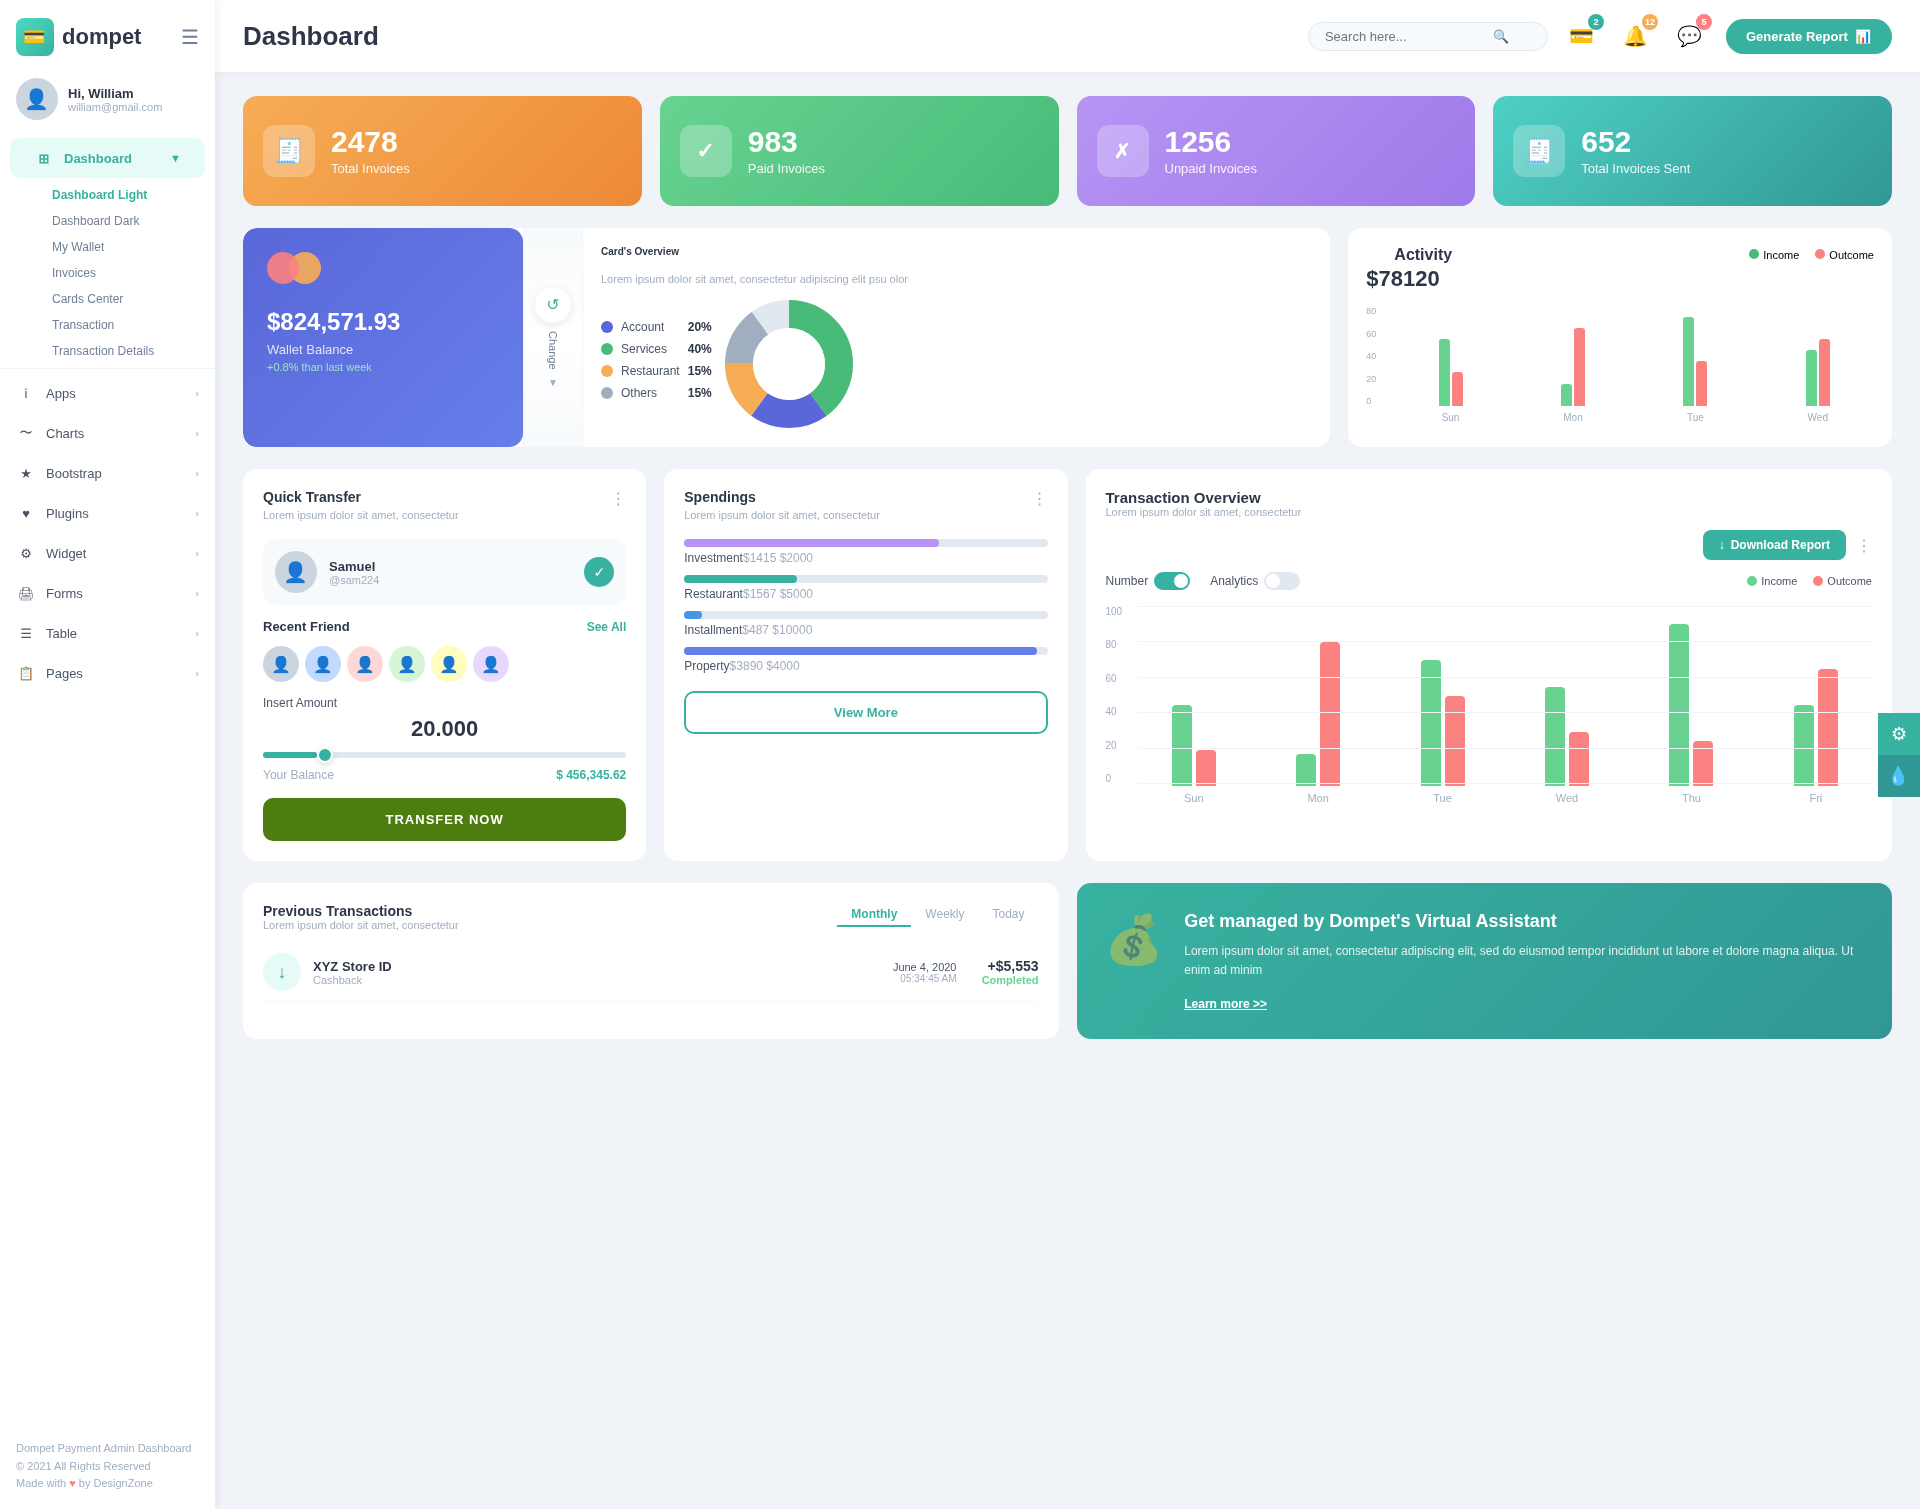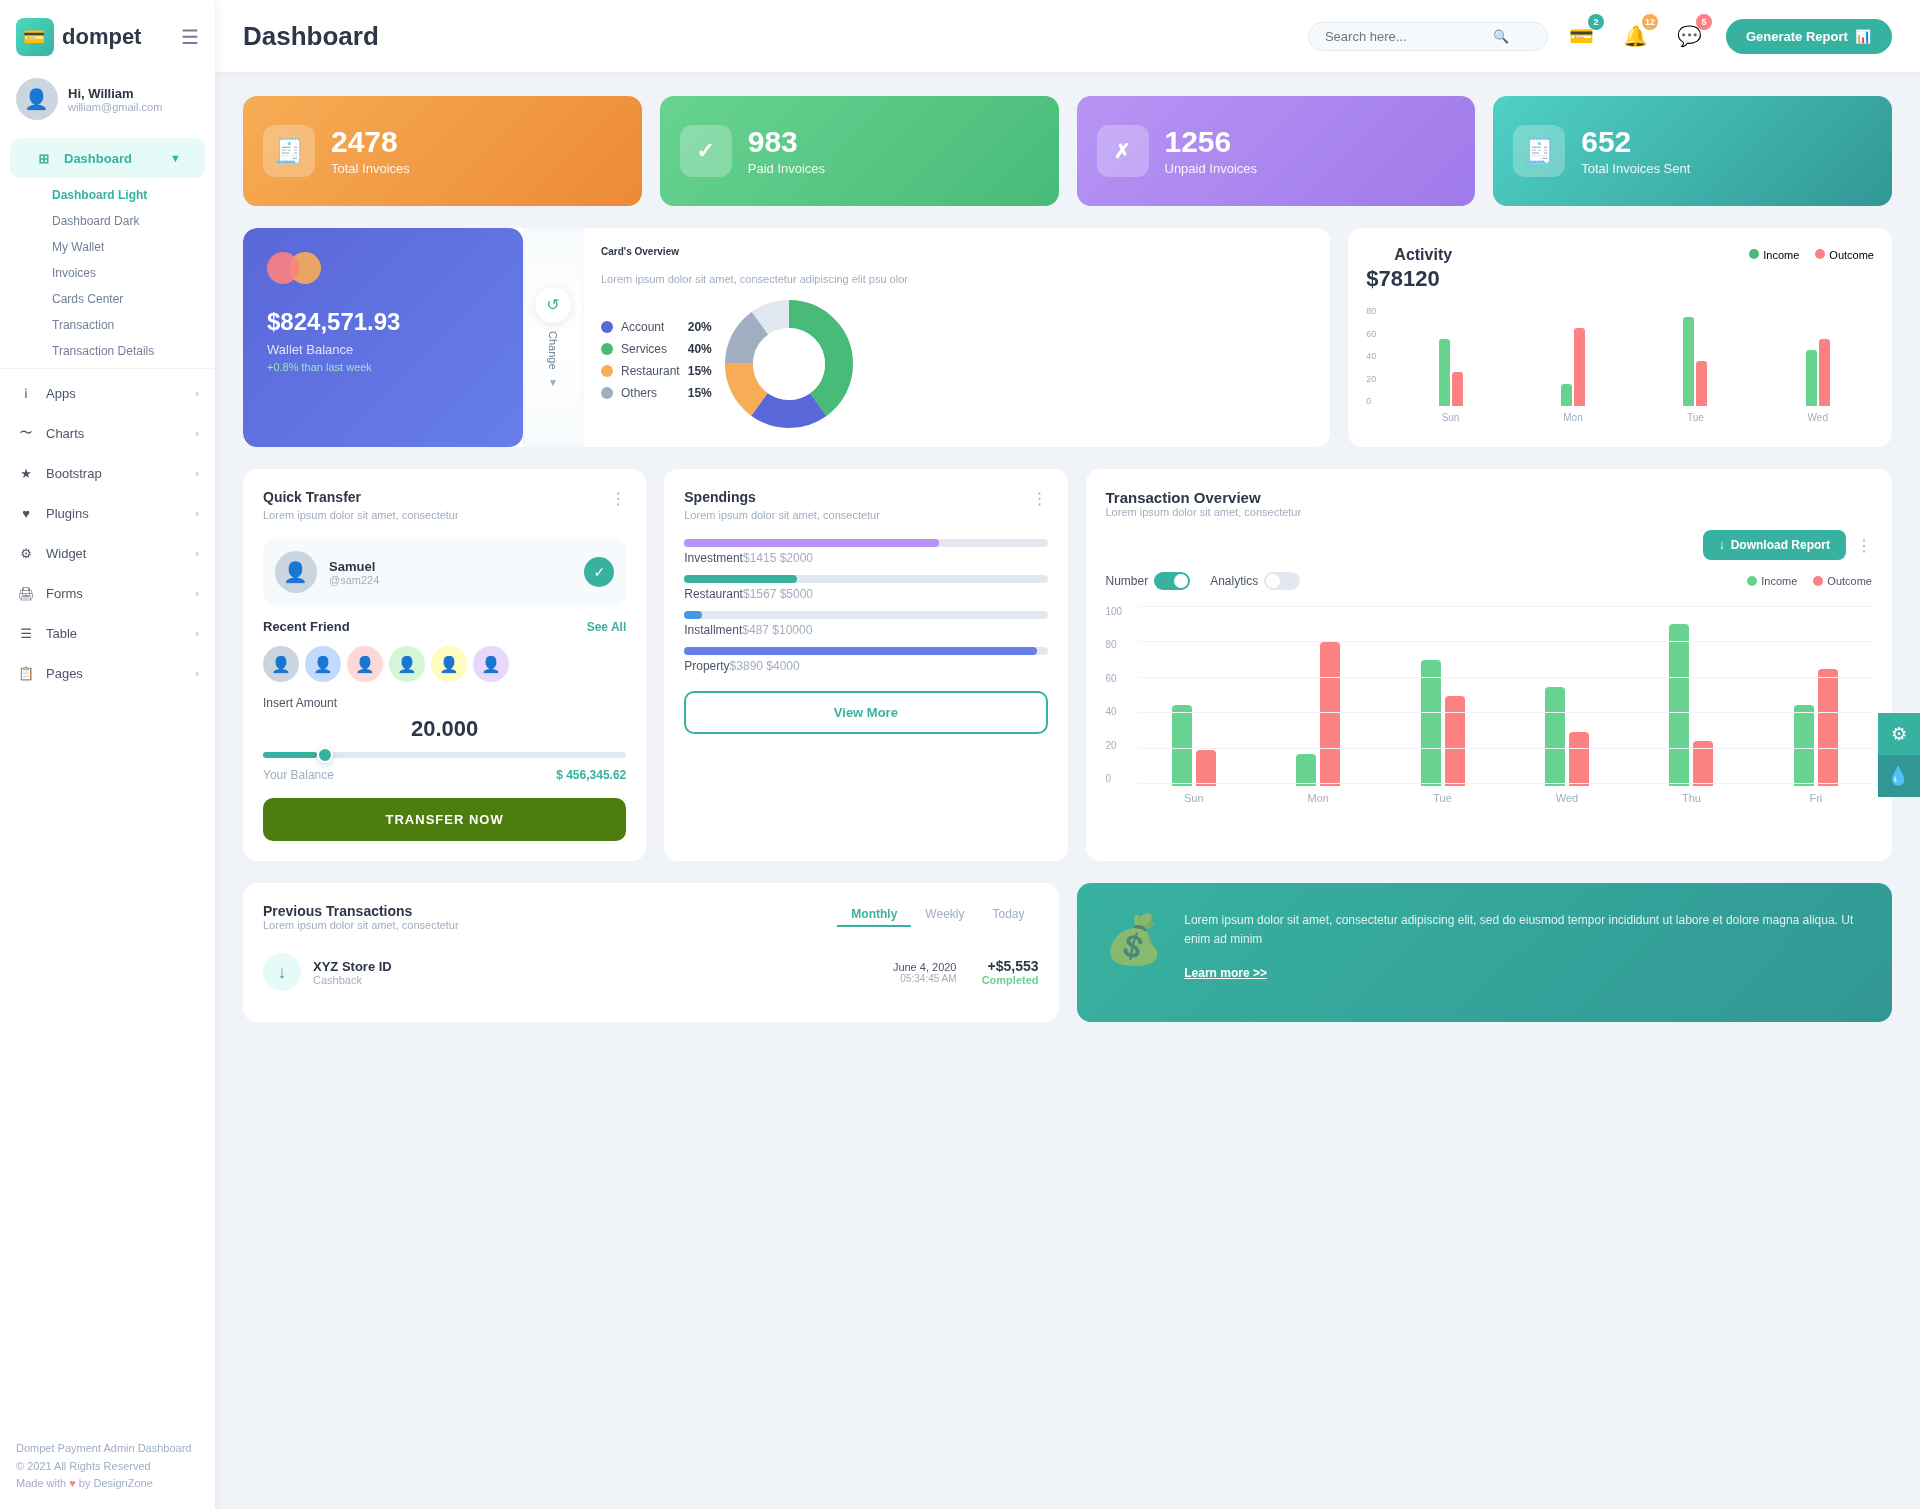--- a/index.html
+++ b/index.html
@@ -652,20 +652,21 @@
             <div class="trans-amount" style="color:#2d3748;">+$5,553</div>
             <div class="trans-status">Completed</div>
           </div>
         </div>
       </div>
 
       <div class="va-card">
         <div style="display:flex;align-items:flex-start;gap:20px;">
           <div style="font-size:48px;color:rgba(255,255,255,0.4);">💰</div>
           <div>
+            <div class="va-title">Get managed by Dompet's Virtual Assistant</div>
             <div class="va-text">Lorem ipsum dolor sit amet, consectetur adipiscing elit, sed do eiusmod tempor incididunt ut labore et dolore magna aliqua. Ut enim ad minim</div>
             <span class="va-link">Learn more &gt;&gt;</span>
           </div>
         </div>
       </div>
 
     </div>
 
   </div>
 </div>

